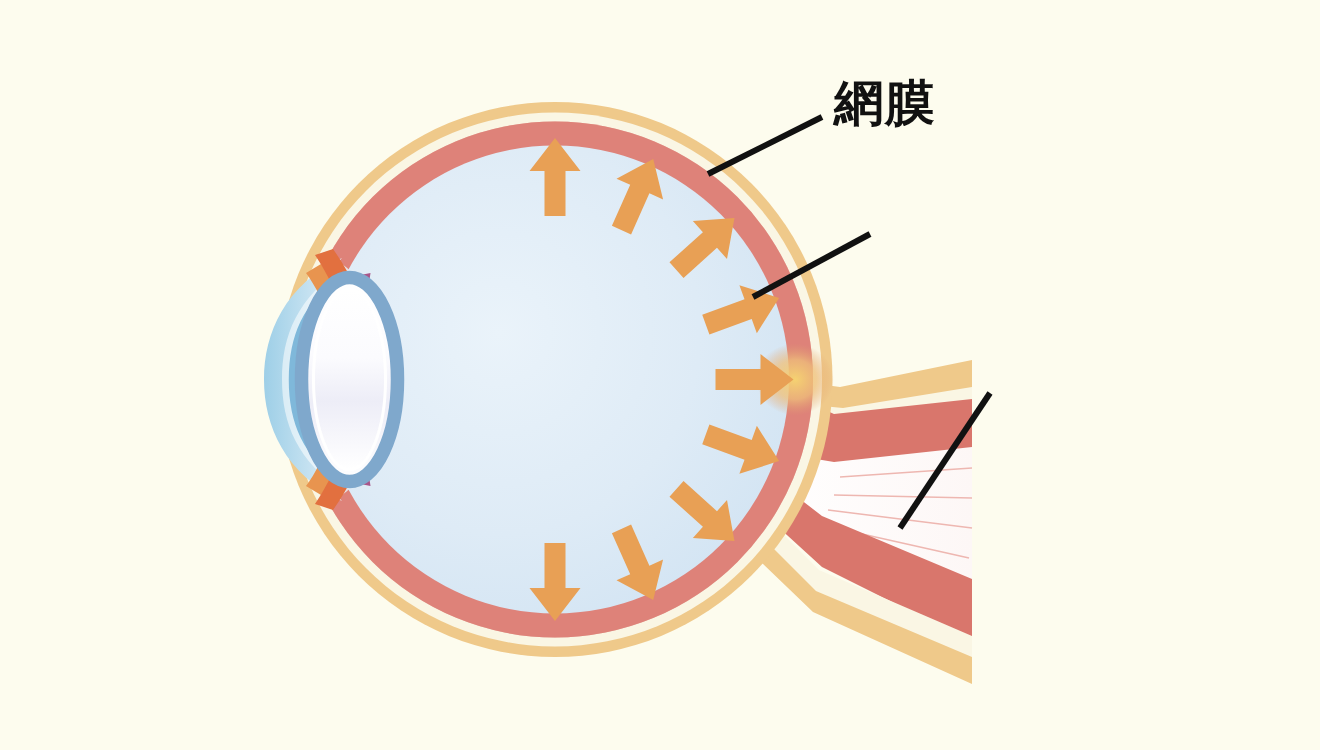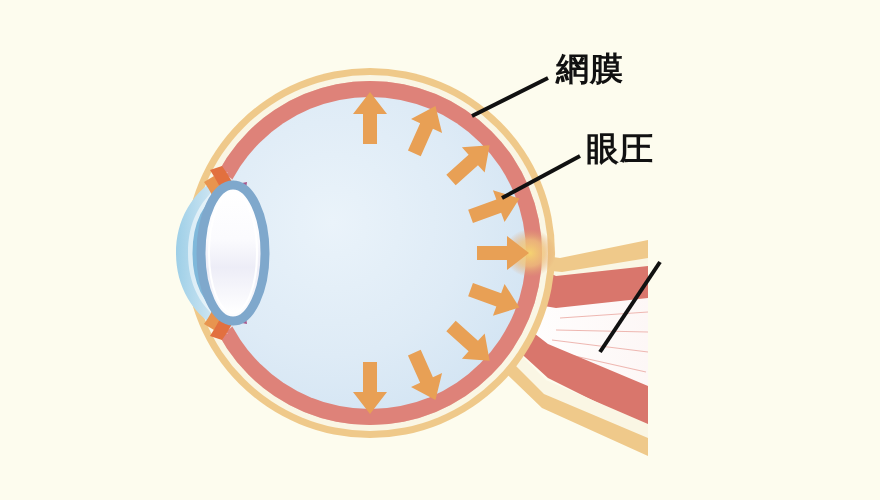--- a/index.html
+++ b/index.html
@@ -164,16 +164,15 @@
 
     <g stroke="#111111" stroke-width="4" stroke-linecap="butt">
       <line x1="472" y1="116" x2="548" y2="78"></line>
       <line x1="502" y1="198" x2="580" y2="156"></line>
       <line x1="600" y1="352" x2="660" y2="262"></line>
     </g>
   </svg>
 
   <div class="label-text" id="label-retina">網膜</div>
 
-  <div class="label-text" id="label-iop">眼圧</div>
 
 
 </div>
 
 </body></html>

